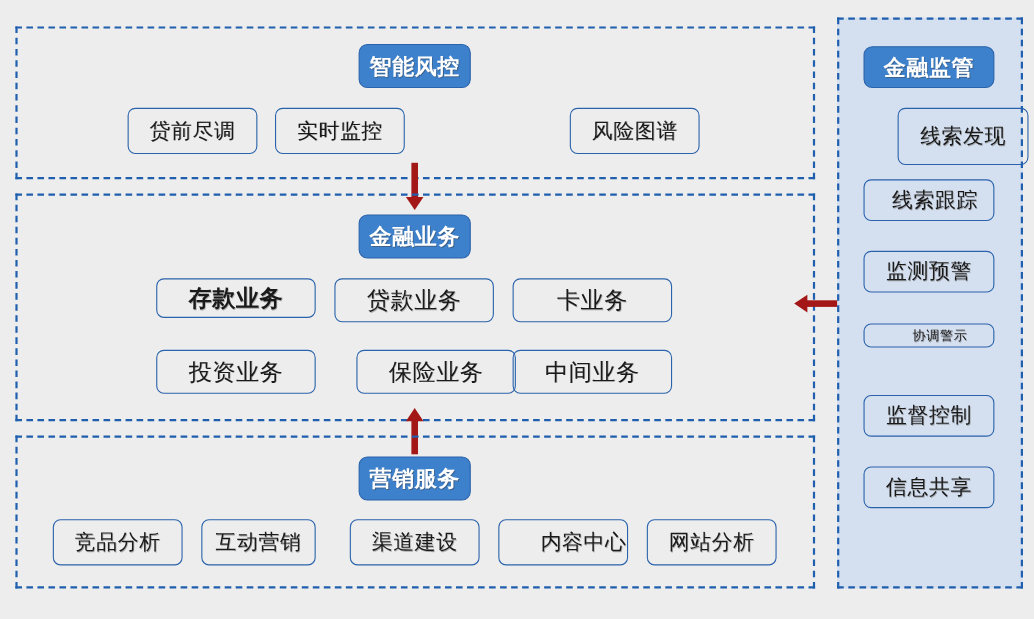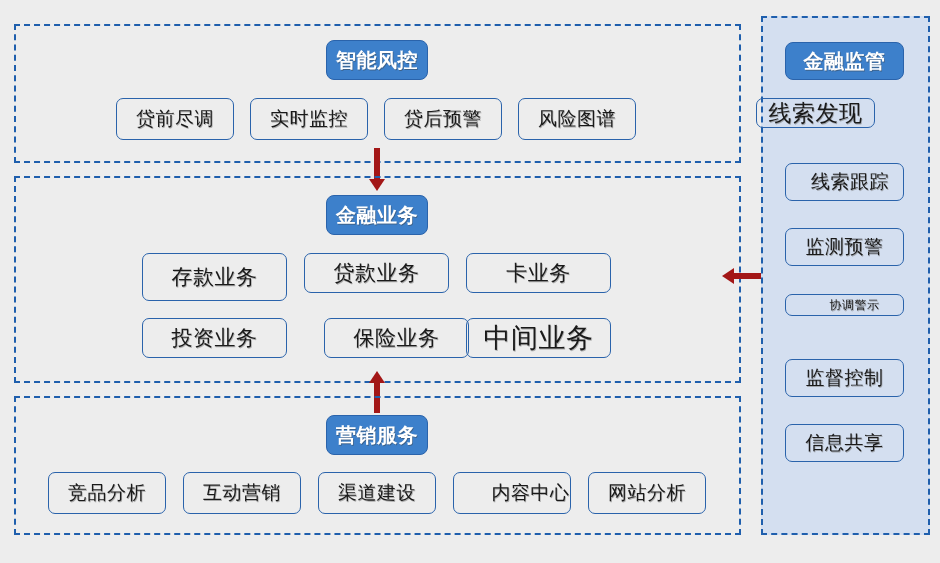--- a/index.html
+++ b/index.html
@@ -125,64 +125,63 @@
 <body>
 
 <div class="canvas">
 
   <div class="group" style="left:14px; top:24px; width:727px; height:139px;"></div>
 
   <div class="node header" style="left:326px; top:40px; width:102px; height:40px; font-size:20px;">智能风控</div>
 
   <div class="node plain" style="left:116px; top:98px; width:118px; height:42px; font-size:19px;">贷前尽调</div>
   <div class="node plain" style="left:250px; top:98px; width:118px; height:42px; font-size:19px;">实时监控</div>
-  <div class="node plain" style="left:384px; top:98px; width:118px; height:42px; font-size:19px;">贷后预警</div>
   <div class="node plain" style="left:518px; top:98px; width:118px; height:42px; font-size:19px;text-align:right;">风险图谱</div>
 
   <div class="arrow-v down" style="left:377px; top:148px; height:32px;">
     <div class="shaft"></div>
     <div class="head"></div>
   </div>
 
   <div class="group" style="left:14px; top:176px; width:727px; height:207px;"></div>
 
   <div class="node header" style="left:326px; top:195px; width:102px; height:40px; font-size:20px;">金融业务</div>
 
-  <div class="node plain" style="left:142px; top:253px; width:145px; height:48px; font-size:21px;">存款业务</div>
+  <div class="node plain" style="left:142px; top:253px; width:145px; height:36px; font-size:21px;font-weight:bold;">存款业务</div>
   <div class="node plain" style="left:304px; top:253px; width:145px; height:40px; font-size:21px;">贷款业务</div>
   <div class="node plain" style="left:466px; top:253px; width:145px; height:40px; font-size:21px;">卡业务</div>
 
   <div class="node plain" style="left:142px; top:318px; width:145px; height:40px; font-size:21px;">投资业务</div>
   <div class="node plain" style="left:304px; top:318px; width:145px; height:40px; font-size:21px;margin-left:20px;">保险业务</div>
-  <div class="node plain" style="left:466px; top:318px; width:145px; height:40px; font-size:27px;">中间业务</div>
+  <div class="node plain" style="left:466px; top:318px; width:145px; height:40px; font-size:21px;">中间业务</div>
 
   <div class="arrow-v up" style="left:377px; top:382px; height:31px;">
     <div class="shaft"></div>
     <div class="head"></div>
   </div>
 
   <div class="arrow-h left" style="left:733px; top:276px; width:34px;">
     <div class="shaft"></div>
     <div class="head"></div>
   </div>
 
   <div class="group" style="left:14px; top:396px; width:727px; height:139px;"></div>
 
   <div class="node header" style="left:326px; top:415px; width:102px; height:40px; font-size:20px;">营销服务</div>
 
   <div class="node plain" style="left:48px; top:472px; width:118px; height:42px; font-size:19px;">竞品分析</div>
-  <div class="node plain" style="left:183px; top:472px; width:118px; height:42px; font-size:19px;">互动营销</div>
+  <div class="node plain" style="left:183px; top:472px; width:104px; height:42px; font-size:19px;">互动营销</div>
   <div class="node plain" style="left:318px; top:472px; width:118px; height:42px; font-size:19px;">渠道建设</div>
   <div class="node plain" style="left:453px; top:472px; width:118px; height:42px; font-size:19px;padding-left:37px;">内容中心</div>
   <div class="node plain" style="left:588px; top:472px; width:118px; height:42px; font-size:19px;">网站分析</div>
 
   <div class="group right-panel" style="left:761px; top:16px; width:169px; height:519px;"></div>
 
   <div class="node header" style="left:785px; top:42px; width:119px; height:38px; font-size:20px;">金融监管</div>
 
-  <div class="node plain on-blue" style="left:756px; top:98px; width:119px; height:30px; font-size:23px;">线索发现</div>
+  <div class="node plain on-blue" style="left:816px; top:98px; width:119px; height:52px; font-size:19px;">线索发现</div>
   <div class="node plain on-blue" style="left:785px; top:163px; width:119px; height:38px; font-size:19px;padding-left:11px;">线索跟踪</div>
   <div class="node plain on-blue" style="left:785px; top:228px; width:119px; height:38px; font-size:19px;">监测预警</div>
   <div class="node plain on-blue" style="left:785px; top:294px; width:119px; height:22px; font-size:12px;padding-left:20px;">协调警示</div>
   <div class="node plain on-blue" style="left:785px; top:359px; width:119px; height:38px; font-size:19px;">监督控制</div>
   <div class="node plain on-blue" style="left:785px; top:424px; width:119px; height:38px; font-size:19px;">信息共享</div>
 
 </div>
 
 </body></html>

